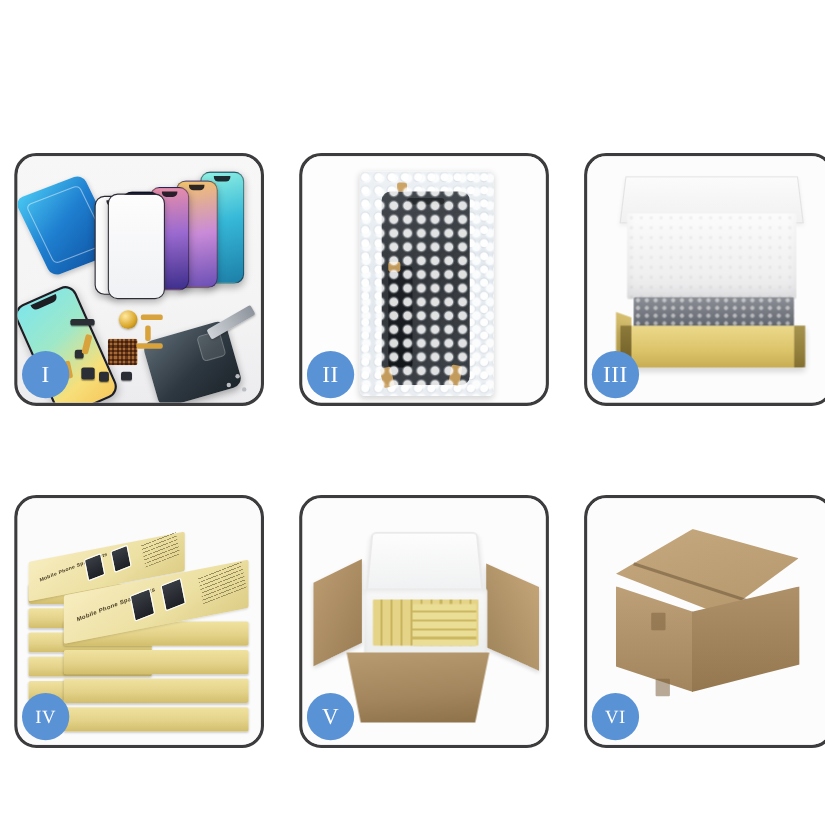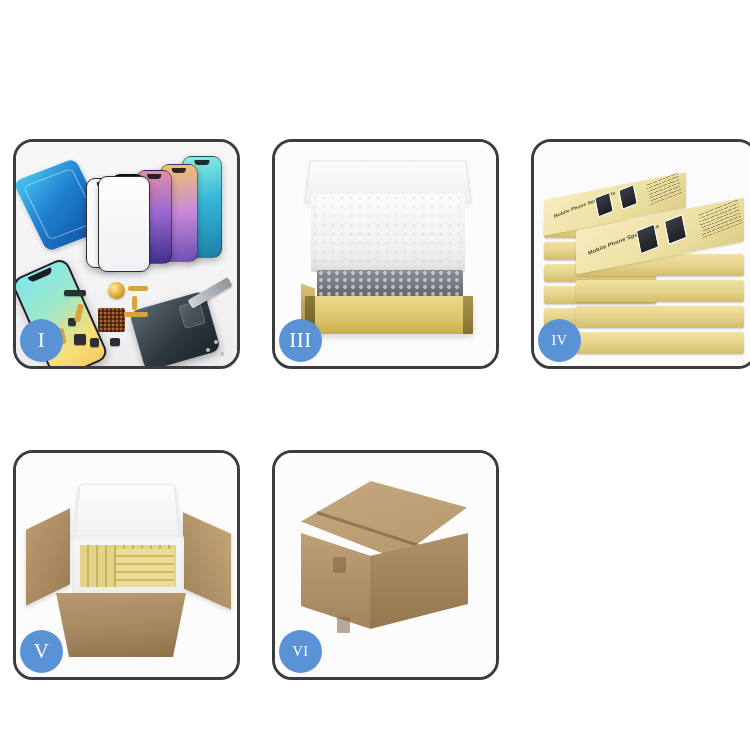--- a/index.html
+++ b/index.html
@@ -84,21 +84,21 @@
     background: #5a92d6;
     color: #ffffff;
     display: flex;
     align-items: center;
     justify-content: center;
     font-family: "Liberation Serif", serif;
     font-size: 21px;
     letter-spacing: 0.5px;
     z-index: 6;
   }
-  .badge.small-num { font-size: 14px; text-align: right; }
+  .badge.small-num { font-size: 17px; text-align: right; }
 
   
   .p1 { background: linear-gradient(180deg,#f7f7f8 0%,#f4f4f5 60%,#ececee 100%); }
   .blue-film {
     position: absolute; left: 12px; top: 24px;
     width: 66px; height: 78px;
     background: linear-gradient(150deg,#49c8f2 0%,#1f7fd0 45%,#0d4f9e 100%);
     border-radius: 8px;
     transform: rotate(-26deg) skewY(5deg);
     box-shadow: 0 2px 5px rgba(0,0,0,.22);
@@ -416,20 +416,34 @@
 
         <div class="scrw" style="left:190px;top:206px;"></div>
         <div class="scrw" style="left:198px;top:198px;"></div>
         <div class="scrw" style="left:204px;top:210px;"></div>
 
         <div class="tweezer"></div>
       </div>
       <div class="badge">I</div>
     </div>
 
+    <div class="panel">
+      <div class="panel-inner p2">
+        <div class="bubblewrap">
+          <div class="lcd-inner"></div>
+          <div class="lcd-flex"></div>
+          <div class="tan-tab" style="left:34px;top:10px;width:9px;height:8px;"></div>
+          <div class="tan-tab" style="left:26px;top:82px;width:11px;height:9px;"></div>
+          <div class="tan-tab" style="left:20px;top:178px;width:10px;height:18px;transform:rotate(-12deg);"></div>
+          <div class="tan-tab" style="left:82px;top:176px;width:10px;height:18px;transform:rotate(10deg);"></div>
+          <div class="bubble-overlay"></div>
+        </div>
+      </div>
+      <div class="badge">II</div>
+    </div>
 
     <div class="panel">
       <div class="panel-inner p3">
         <div class="box3-lid"></div>
         <div class="foam-back">
           <div class="foam-tex"></div>
         </div>
         <div class="grey-foam"></div>
         <div class="box3-side"></div>
         <div class="box3-front"></div>

